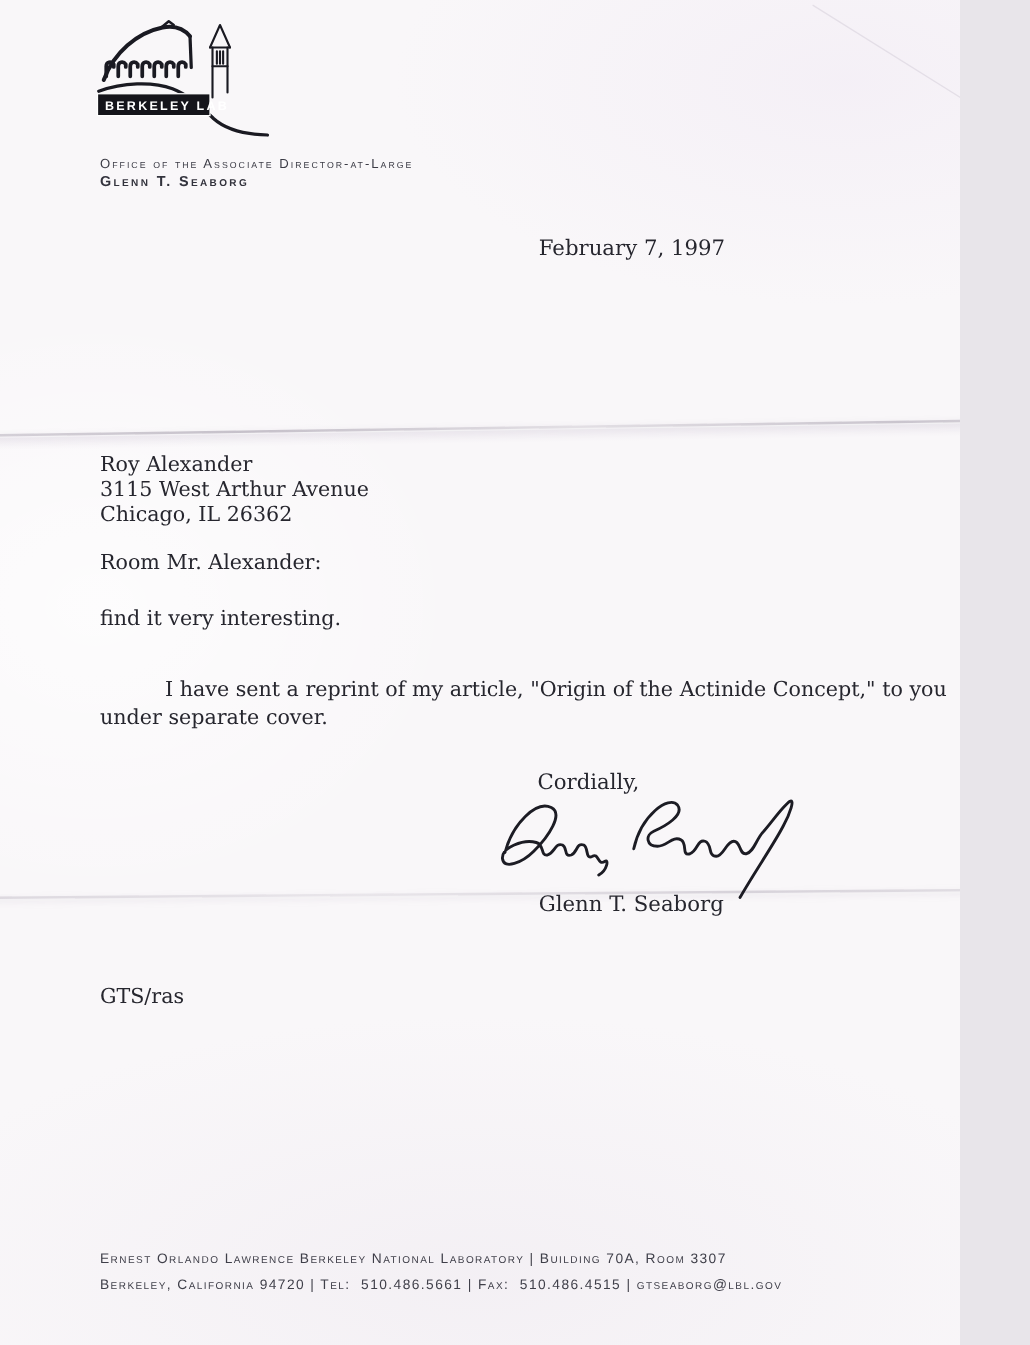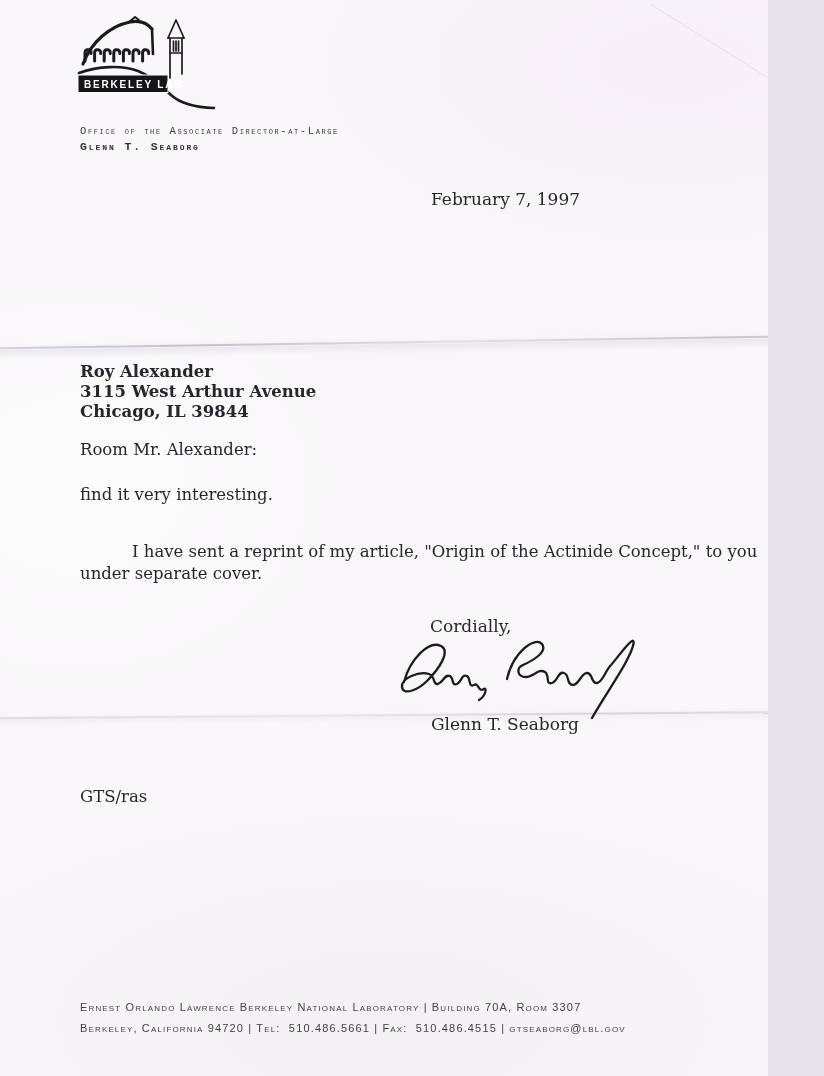--- a/index.html
+++ b/index.html
@@ -14,28 +14,28 @@
       radial-gradient(ellipse 600px 300px at 88% 6%, rgba(244,239,246,.9), rgba(244,239,246,0) 60%),
       radial-gradient(ellipse 500px 400px at 10% 45%, rgba(255,255,255,.65), rgba(255,255,255,0) 60%),
       radial-gradient(ellipse 700px 300px at 50% 95%, rgba(242,238,243,.8), rgba(242,238,243,0) 70%),
       #f9f7f9;
     color:#26262e;
   }
   .abs{position:absolute;}
   .serif{font-family:"DejaVu Serif", serif;font-size:16.5px;color:#26262e;}
   .line{white-space:pre;}
   .lh-sans{
-    font-family:Liberation Mono, monospace;
+    font-family:Liberation Sans, sans-serif;
     font-variant:small-caps;
     color:#3b3b45;
   }
   .office-line{top:125px;left:80px;font-size:10.5px;letter-spacing:1.6px;}
   .name-line{top:140px;left:80px;font-size:11.5px;font-weight:700;letter-spacing:1.9px;color:#33333d;}
   .date-line{top:189px;left:431px;font-size:17px;}
-  .recipient{top:362px;left:80px;line-height:20px;font-weight:bold;}
+  .recipient{top:362px;left:80px;line-height:20px;}
   .salutation{top:440px;left:80px;}
   .para{left:80px;line-height:22px;}
   .para .indent{padding-left:52px;}
   .p1{top:484px;}
   .p2{top:541px;}
   .closing{top:616px;left:430px;font-size:17px;}
   .typed-name{top:714px;left:431px;font-size:17px;}
   .reference{top:787px;left:80px;}
   .footer{
     top:997px;left:80px;line-height:20.5px;
@@ -119,21 +119,21 @@
   </svg>
 
   <div class="abs lh-sans office-line">Office of the Associate Director-at-Large</div>
   <div class="abs lh-sans name-line">Glenn T. Seaborg</div>
 
   <div class="abs serif date-line">February 7, 1997</div>
 
   <div class="abs serif recipient">
     <div class="line">Roy Alexander</div>
     <div class="line">3115 West Arthur Avenue</div>
-    <div class="line">Chicago, IL 39844</div>
+    <div class="line">Chicago, IL 26362</div>
   </div>
 
   <div class="abs serif salutation line">Room Mr. Alexander:</div>
 
   <div class="abs serif para p1">
     <div class="line">find it very interesting.</div>
   </div>
 
   <div class="abs serif para p2">
     <div class="line indent">I have sent a reprint of my article, "Origin of the Actinide Concept," to you</div>

